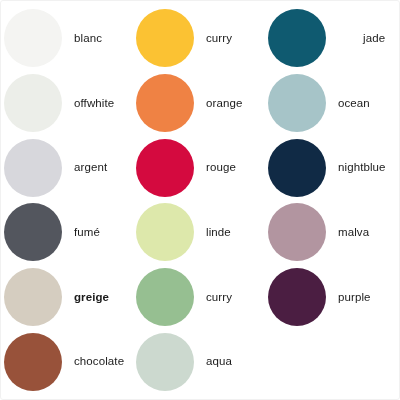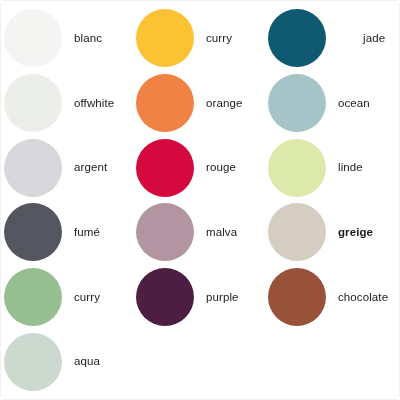--- a/index.html
+++ b/index.html
@@ -96,26 +96,30 @@
     </div>
     <div class="swatch-cell">
       <div class="swatch-dot" style="background: rgb(215, 215, 220);"></div>
       <div class="swatch-label" style="color: rgb(27, 27, 27);">argent</div>
     </div>
     <div class="swatch-cell">
       <div class="swatch-dot" style="background: rgb(212, 10, 63);"></div>
       <div class="swatch-label" style="color: rgb(27, 27, 27);">rouge</div>
     </div>
     <div class="swatch-cell">
-      <div class="swatch-dot" style="background: rgb(221, 232, 171);"></div>
-      <div class="swatch-label" style="color: rgb(27, 27, 27);">linde</div>
+      <div class="swatch-dot" style="background: rgb(16, 42, 69);"></div>
+      <div class="swatch-label" style="color: rgb(27, 27, 27);">nightblue</div>
     </div>
     <div class="swatch-cell">
       <div class="swatch-dot" style="background: rgb(83, 86, 94);"></div>
       <div class="swatch-label" style="color: rgb(27, 27, 27);">fumé</div>
+    </div>
+    <div class="swatch-cell">
+      <div class="swatch-dot" style="background: rgb(221, 232, 171);"></div>
+      <div class="swatch-label" style="color: rgb(27, 27, 27);">linde</div>
     </div>
     <div class="swatch-cell">
       <div class="swatch-dot" style="background: rgb(178, 149, 160);"></div>
       <div class="swatch-label" style="color: rgb(27, 27, 27); text-align: right;">malva</div>
     </div>
     <div class="swatch-cell">
       <div class="swatch-dot" style="background: rgb(213, 205, 192);"></div>
       <div class="swatch-label" style="color: rgb(27, 27, 27); font-weight: bold;">greige</div>
     </div>
     <div class="swatch-cell">

